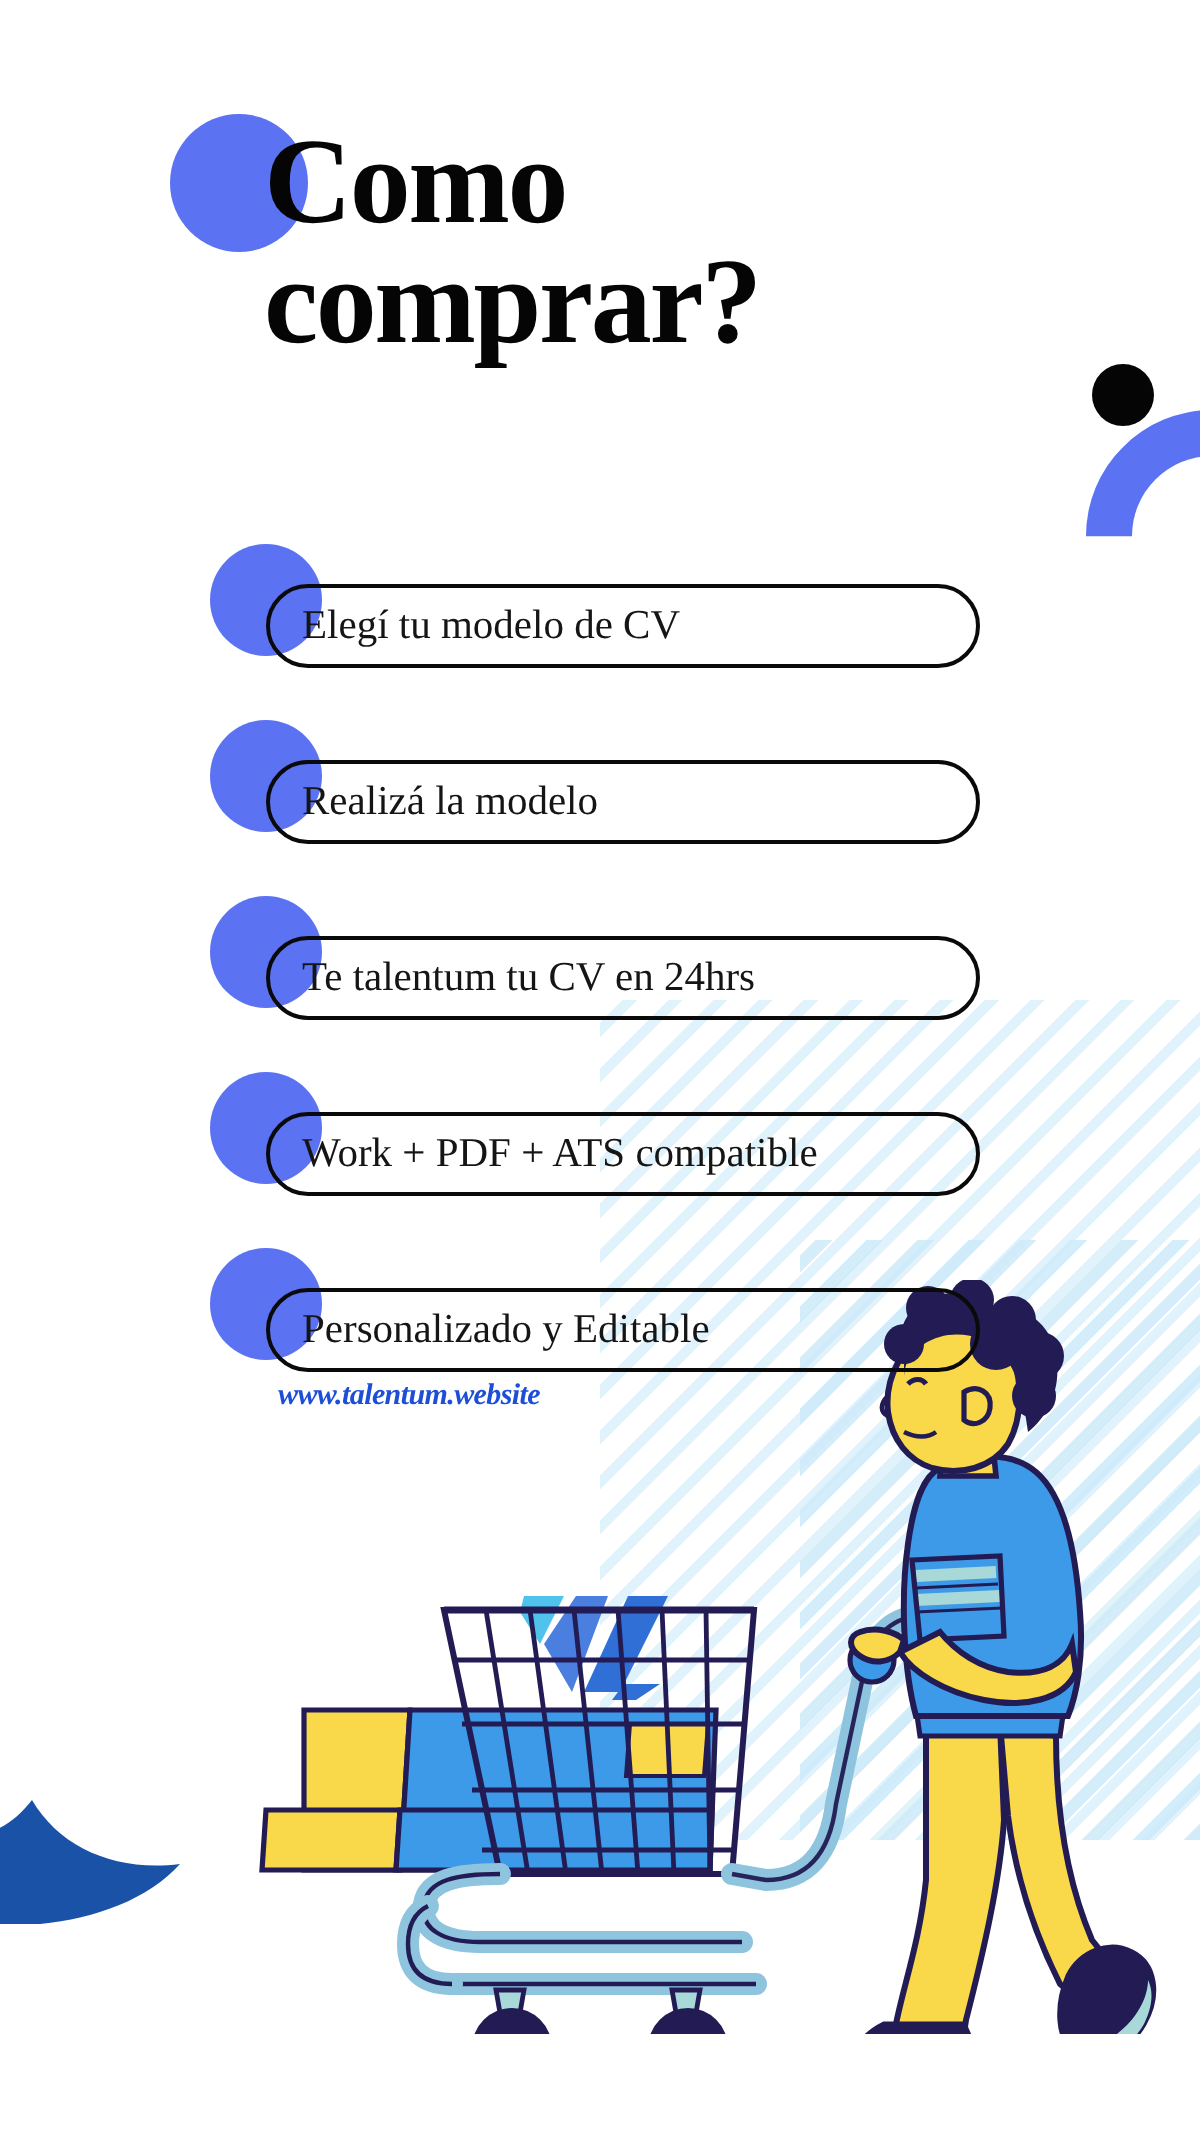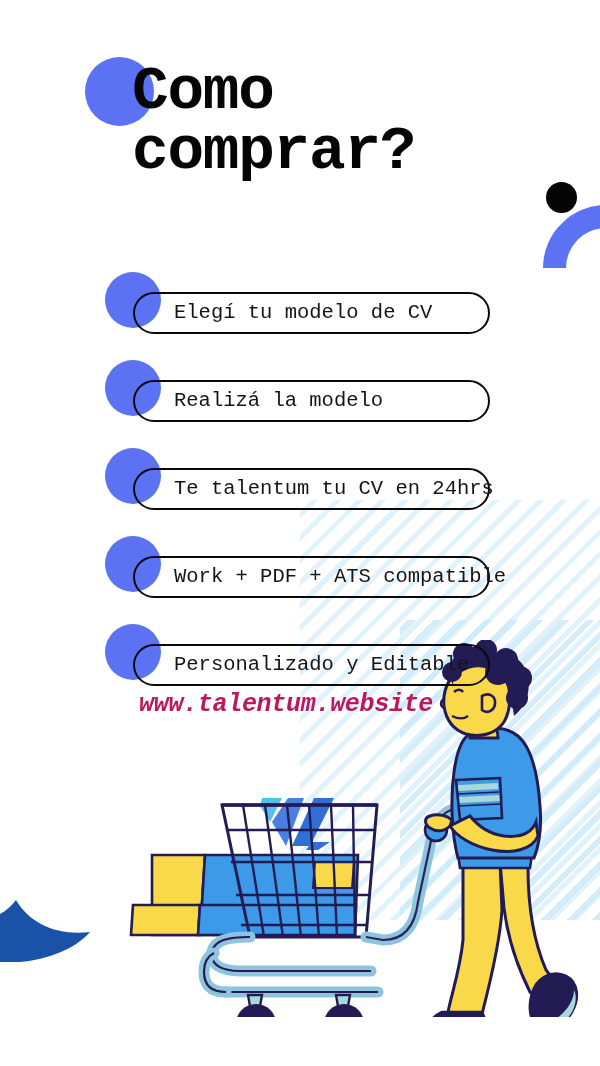--- a/index.html
+++ b/index.html
@@ -6,21 +6,21 @@
     margin: 0;
     padding: 0;
     background: #ffffff;
   }
   #poster {
     position: relative;
     width: 600px;
     height: 1017px;
     background: #ffffff;
     overflow: hidden;
-    font-family: Liberation Mono, monospace;
+    font-family: Liberation Serif, serif;
   }
 
   
   .bg-stripes {
     position: absolute;
     top: 500px;
     left: 300px;
     width: 300px;
     height: 420px;
     background: repeating-linear-gradient(
@@ -130,41 +130,41 @@
     width: 357px;
     height: 42px;
     box-sizing: border-box;
     border: 2.4px solid #0a0a0a;
     border-radius: 24px;
     background: transparent;
     z-index: 2;
   }
   .step-label {
     position: absolute;
-    left: 174px;
+    left: 151px;
     top: 20px;
     height: 42px;
     line-height: 42px;
     font-size: 20.5px;
     font-weight: 400;
     color: #151515;
     z-index: 3;
     white-space: nowrap;
   }
 
   
   .website {
     position: absolute;
     left: 139px;
     top: 690px;
-    font-size: 25px;
+    font-size: 15px;
     font-weight: 700;
     font-style: italic;
     letter-spacing: -0.3px;
-    color: #be185d;
+    color: #1d4ed8;
   }
 
   
   .illustration {
     position: absolute;
     left: 0;
     top: 640px;
     width: 600px;
     height: 426px;
   }

